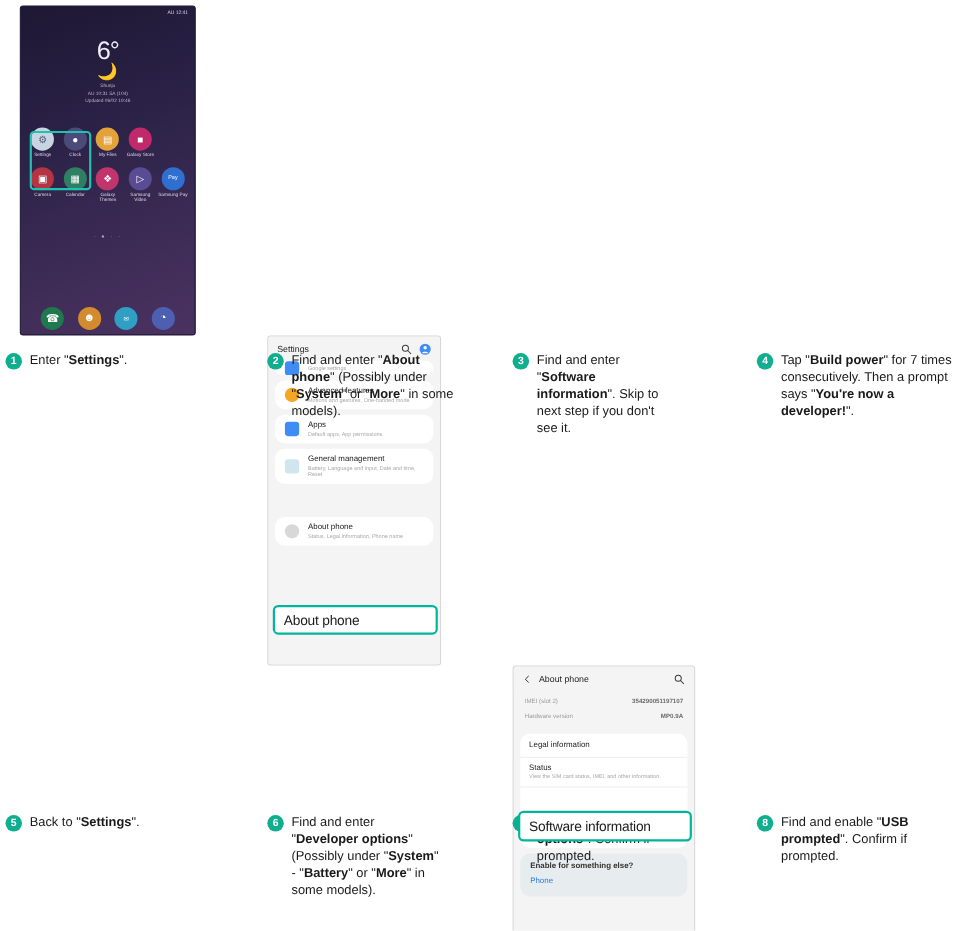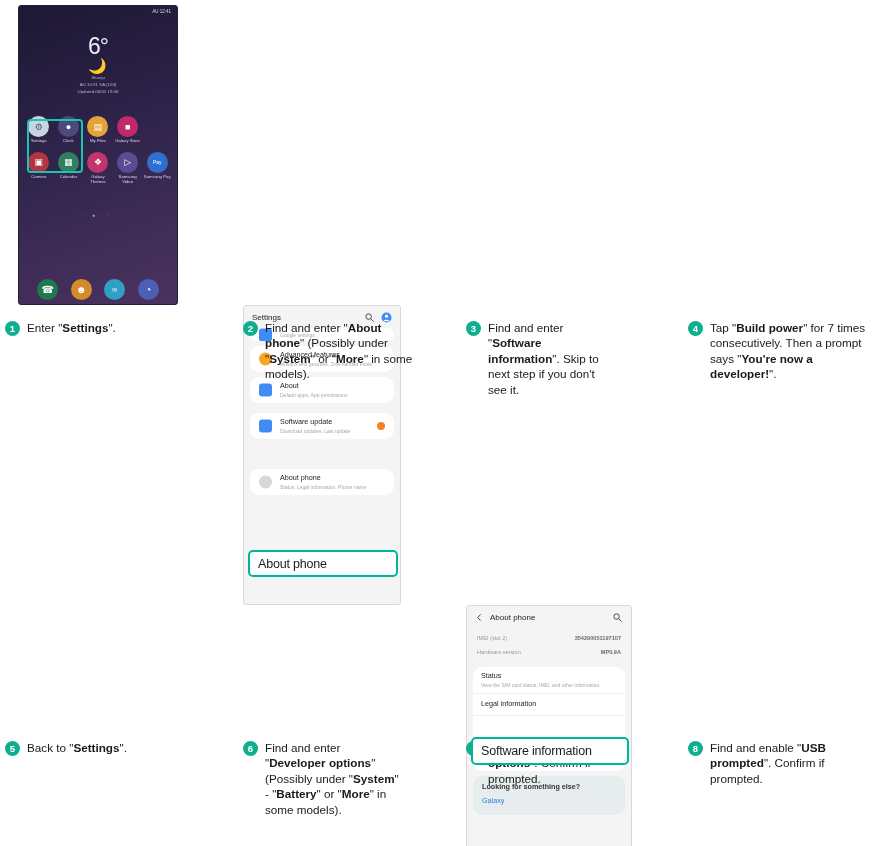--- a/index.html
+++ b/index.html
@@ -236,36 +236,33 @@
         <div class="row withicon">
           <span class="ricon" style="background:#f5a623;border-radius:50%;"></span>
           <div class="t">Advanced features</div>
           <div class="s">Motions and gestures, One-handed mode</div>
         </div>
       </div>
 
       <div class="card">
         <div class="row withicon">
           <span class="ricon" style="background:#3f8cf4;"></span>
-          <div class="t">About</div>
+          <div class="t">Apps</div>
           <div class="s">Default apps, App permissions</div>
         </div>
-      </div>
-
-      <div class="card">
       </div>
 
       <div class="card">
         <div class="row withicon">
-          <span class="ricon" style="background:#3f8cf4;"></span>
-          <div class="t">Software update</div>
-          <div class="s">Download updates, Last update</div>
-          <span class="dot-badge"></span>
-        </div>
-      </div>
+          <span class="ricon" style="background:#cfe6ee;"></span>
+          <div class="t">General management</div>
+          <div class="s">Battery, Language and input, Date and time, Reset</div>
+        </div>
+      </div>
+
 
       <div class="card" style="margin-top:30px;">
         <div class="row withicon">
           <span class="ricon" style="background:#d8d8d8;border-radius:50%;"></span>
           <div class="t">About phone</div>
           <div class="s">Status, Legal information, Phone name</div>
         </div>
       </div>
     </div>
 
@@ -297,40 +294,40 @@
           <span class="k">IMEI (slot 2)</span>
           <span class="v">354290051197107</span>
         </div>
         <div class="kv">
           <span class="k">Hardware version</span>
           <span class="v">MP0.9A</span>
         </div>
       </div>
 
       <div class="card" style="margin-top:8px;">
+        <div class="row" style="padding-top:6px;padding-bottom:6px;">
+          <div class="t">Legal information</div>
+        </div>
         <div class="row">
           <div class="t">Status</div>
           <div class="s">View the SIM card status, IMEI, and other information.</div>
         </div>
-        <div class="row" style="padding-top:6px;padding-bottom:6px;">
-          <div class="t">Legal information</div>
-        </div>
         <div class="row" style="height:30px;">
           <div class="t" style="visibility:hidden;">Software information</div>
         </div>
         <div class="row">
           <div class="t">Preloaded apps</div>
           <div class="s">View the default preloaded app list.</div>
         </div>
       </div>
 
       <div class="card" style="background:#e7ecef;">
         <div class="row" style="padding:7px 9px 9px 9px;">
-          <div class="t" style="font-weight:bold;color:#333;">Looking for something else?</div>
-          <div class="t" style="color:#2b7de0;margin-top:5px;">Galaxy</div>
+          <div class="t" style="font-weight:bold;color:#333;">Enable for something else?</div>
+          <div class="t" style="color:#2b7de0;margin-top:5px;">Phone</div>
         </div>
       </div>
     </div>
 
     <div class="hl" style="left:4px; top:131px; width:158px; height:28px;">
       <span class="hltxt">Software information</span>
     </div>
   </div>
 
   <div class="cap" style="left:5px; top:320px; width:200px;">

